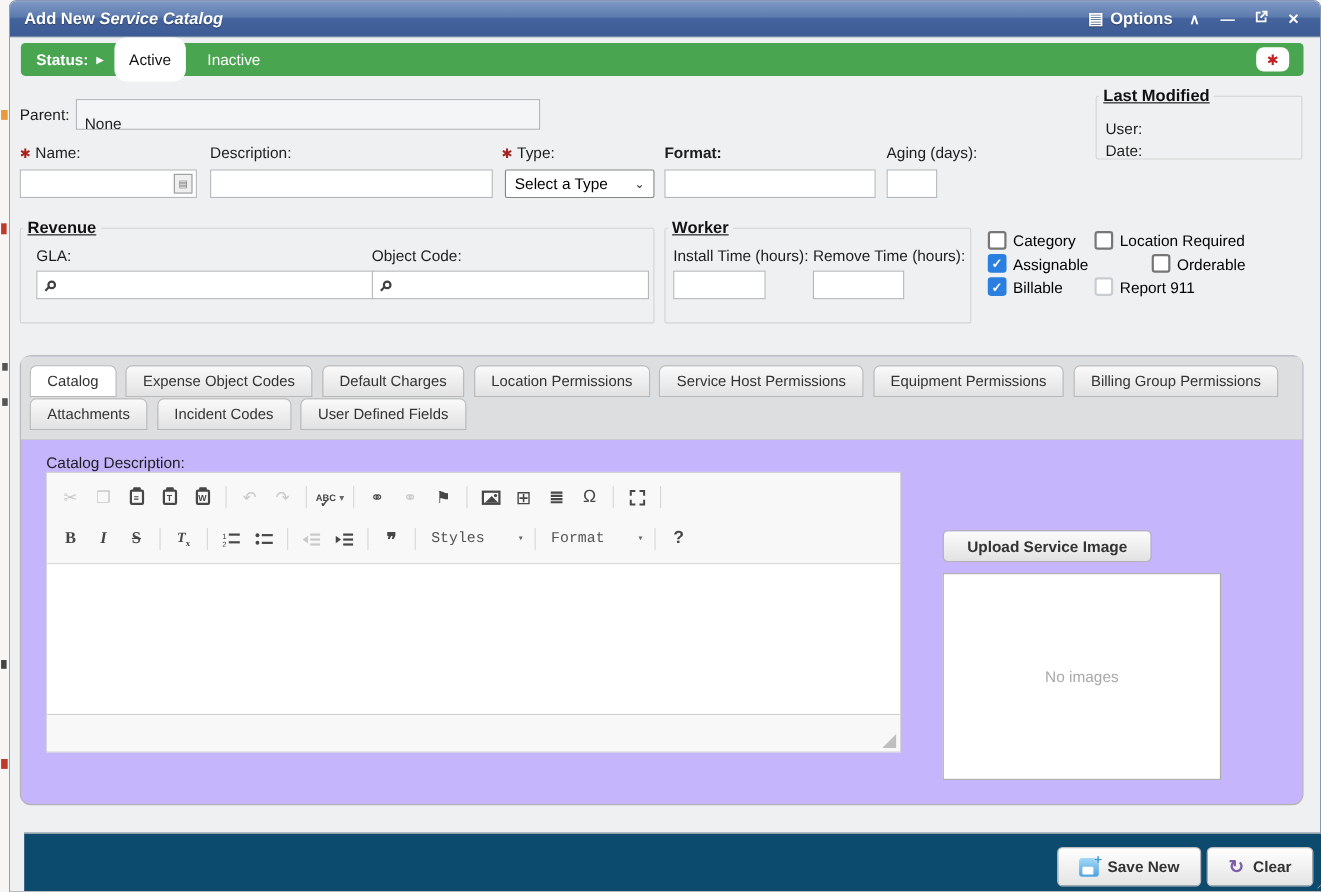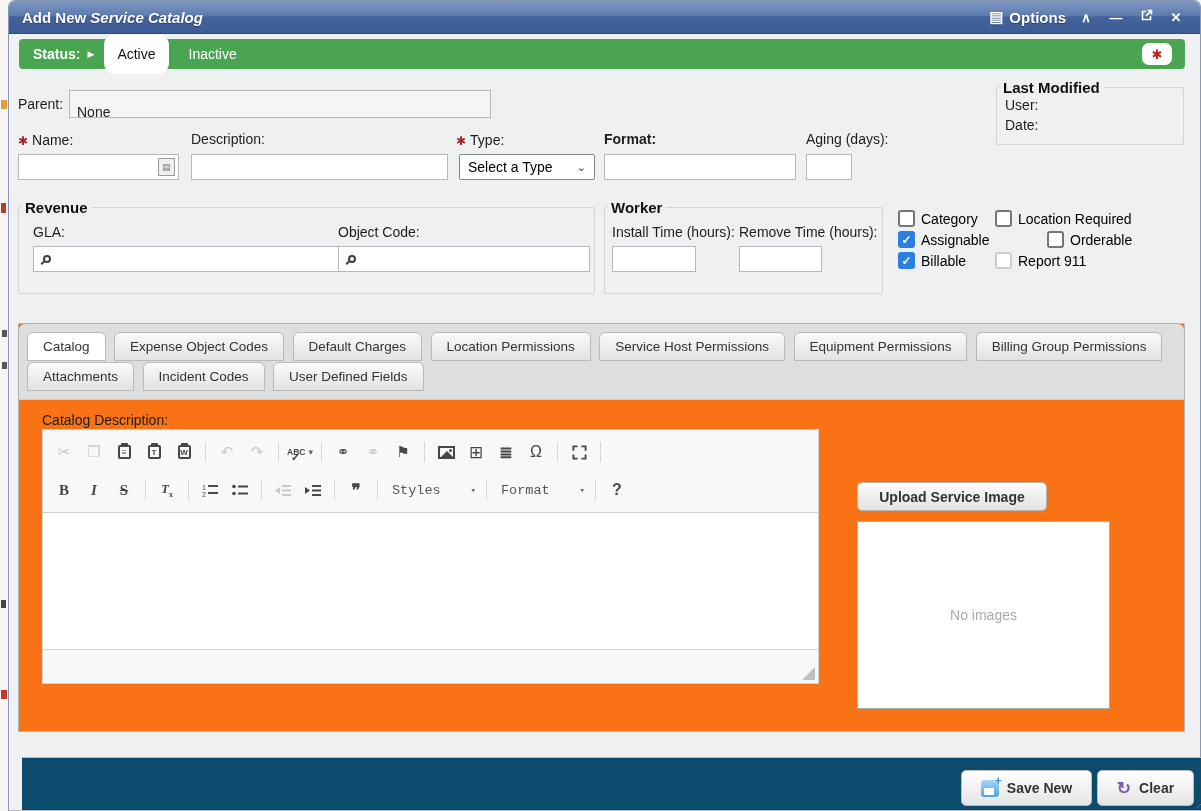--- a/index.html
+++ b/index.html
@@ -37,21 +37,21 @@
     display:flex; align-items:center; justify-content:center; color:#c32222; font-size:13px; cursor:pointer; }
 
   label, .lbl { font-size:14px; color:#1d1d1d; }
   .req { color:#a82222; font-size:12px; margin-right:4px; }
 
   .inp { background:#fff; border:1px solid #b4b8bc; height:26px; font-size:14px; padding:8px 7px;
          font-family:"Liberation Sans",sans-serif; color:#222; }
   .inp-ro { background:#f4f5f6; }
 
   fieldset.fs { position:absolute; border:1px solid #d4d4d4; border-radius:2px; }
-  fieldset.fs legend { font-size:15px; font-weight:bold; padding:0 4px; margin-left:2px; color:#111; }
+  fieldset.fs legend { font-size:15px; font-weight:bold; padding:0 4px; margin-left:2px; color:#111;text-decoration:underline; }
 
   
   .sel { background:#fff; border:1px solid #858585; border-radius:2px; height:26px; display:flex;
          align-items:center; font-size:14px; padding:0 8px; justify-content:space-between; cursor:pointer; }
   .sel .chev { font-size:11px; color:#333; }
 
   
   .mini-btn { position:absolute; right:4px; top:4px; width:17px; height:18px; border:1px solid #9b9b9b;
      background:#efefef; display:flex; align-items:center; justify-content:center; font-size:9px; color:#777; cursor:pointer; }
 
@@ -62,22 +62,22 @@
 
   
   .cbrow { position:absolute; display:flex; align-items:center; gap:6px; cursor:pointer; }
   .cb { width:17px; height:17px; border:2px solid #767676; border-radius:3px; background:#fff;
         display:flex; align-items:center; justify-content:center; }
   .cb.checked { background:#2a7fe0; border-color:#2a7fe0; color:#fff; font-size:12px; font-weight:bold; }
   .cb.disabled { border-color:#c9cdd1; }
   .cbrow span.cblbl { font-size:14px; }
 
   
-  .panel { position:absolute; left:9px; top:322px; width:1167px; height:409px; background:#f97316;
-           border:1px solid #b3b3b3; border-radius:1px; }
+  .panel { position:absolute; left:9px; top:322px; width:1167px; height:409px; background:#c4b5fd;
+           border:1px solid #b3b3b3; border-radius:10px; }
   .tabstrip { background:#dcdee0; border-radius:6px 6px 0 0; padding:8px 8px 8px 8px; border-bottom:1px solid #cccccc; }
   .tabrow { line-height:0; }
   .tabrow + .tabrow { margin-top:1px; }
   .tab { display:inline-block; line-height:normal; padding:6px 15px; font-size:13.5px; color:#333;
          background:linear-gradient(#fafafa,#e2e2e2); border:1px solid #b9b9b9; border-radius:6px 6px 0 0;
          margin-right:4px; cursor:pointer; }
   .tab.active { background:#fff; font-weight:normal; }
 
   .panel-body { position:relative; }
 
@@ -189,21 +189,21 @@
       </span>
   </div>
 
   <label class="abs" style="left:9px;top:95px;">Parent:</label>
   <div class="inp inp-ro abs" style="left:60px;top:89px;width:422px;height:28px;line-height:26px;">
     <span>None</span>
   </div>
 
   <fieldset class="fs" style="left:987px;top:78px;width:188px;height:66px;">
     <legend>Last Modified</legend>
-    <div class="lbl" style="margin:1px 0 4px 8px;">User:</div>
+    <div class="lbl" style="margin:13px 0 4px 8px;">User:</div>
     <div class="lbl" style="margin-left:8px;">Date:</div>
   </fieldset>
 
   <div class="abs" style="left:9px;top:130px;">
     <span class="req">✱</span><span class="lbl">Name:</span>
   </div>
   <div class="abs" style="left:9px;top:153px;width:161px;height:26px;">
     <input class="inp" style="width: 161px; height: 26px; padding-right: 24px;">
     <span class="mini-btn">
         <span>▤</span>

